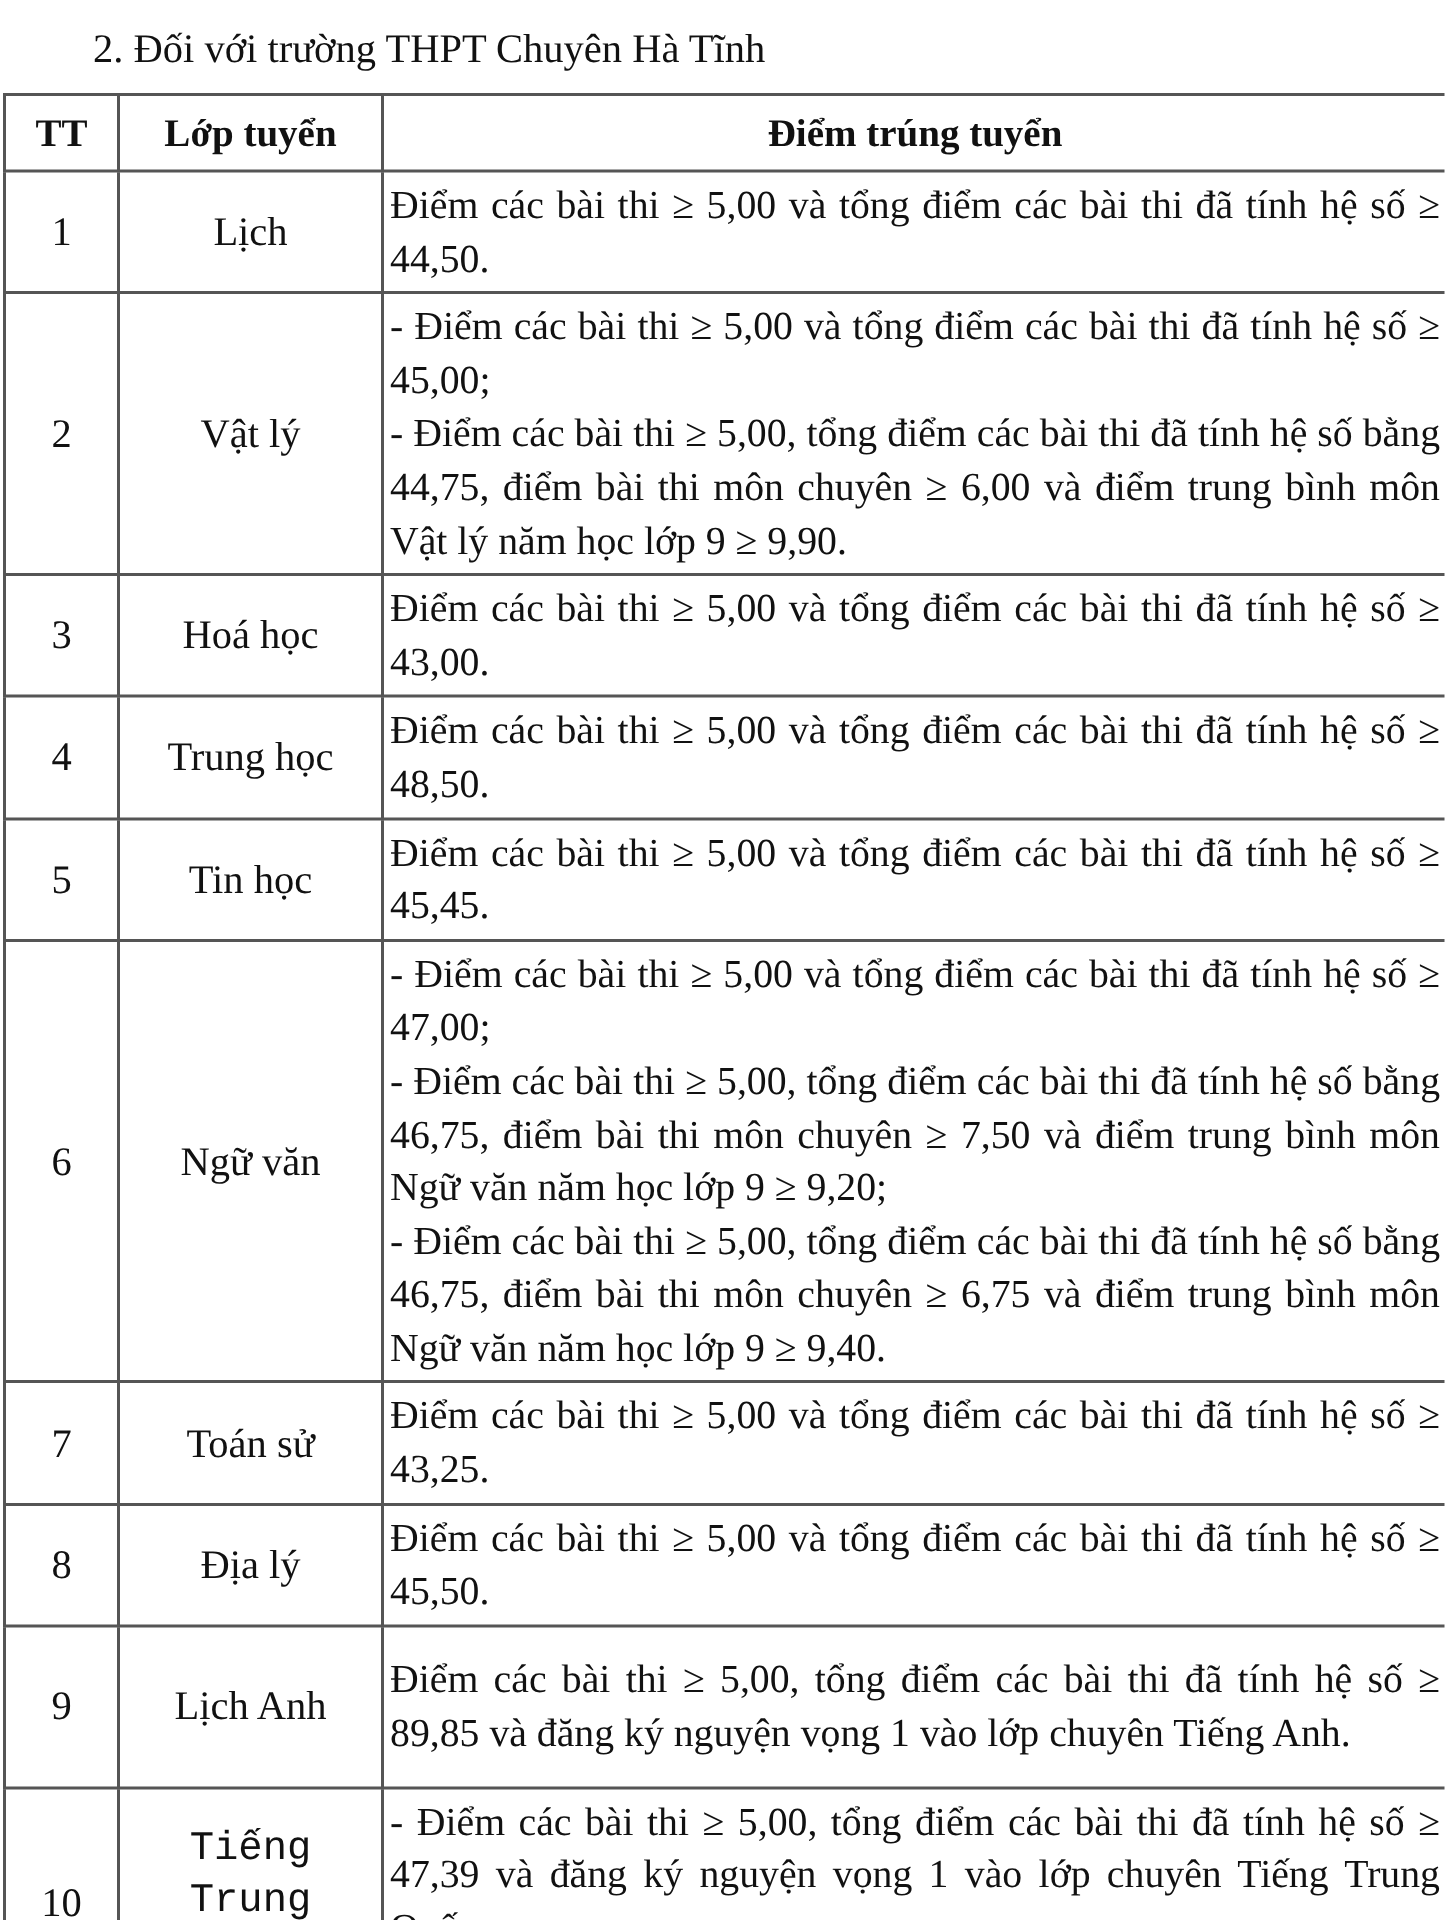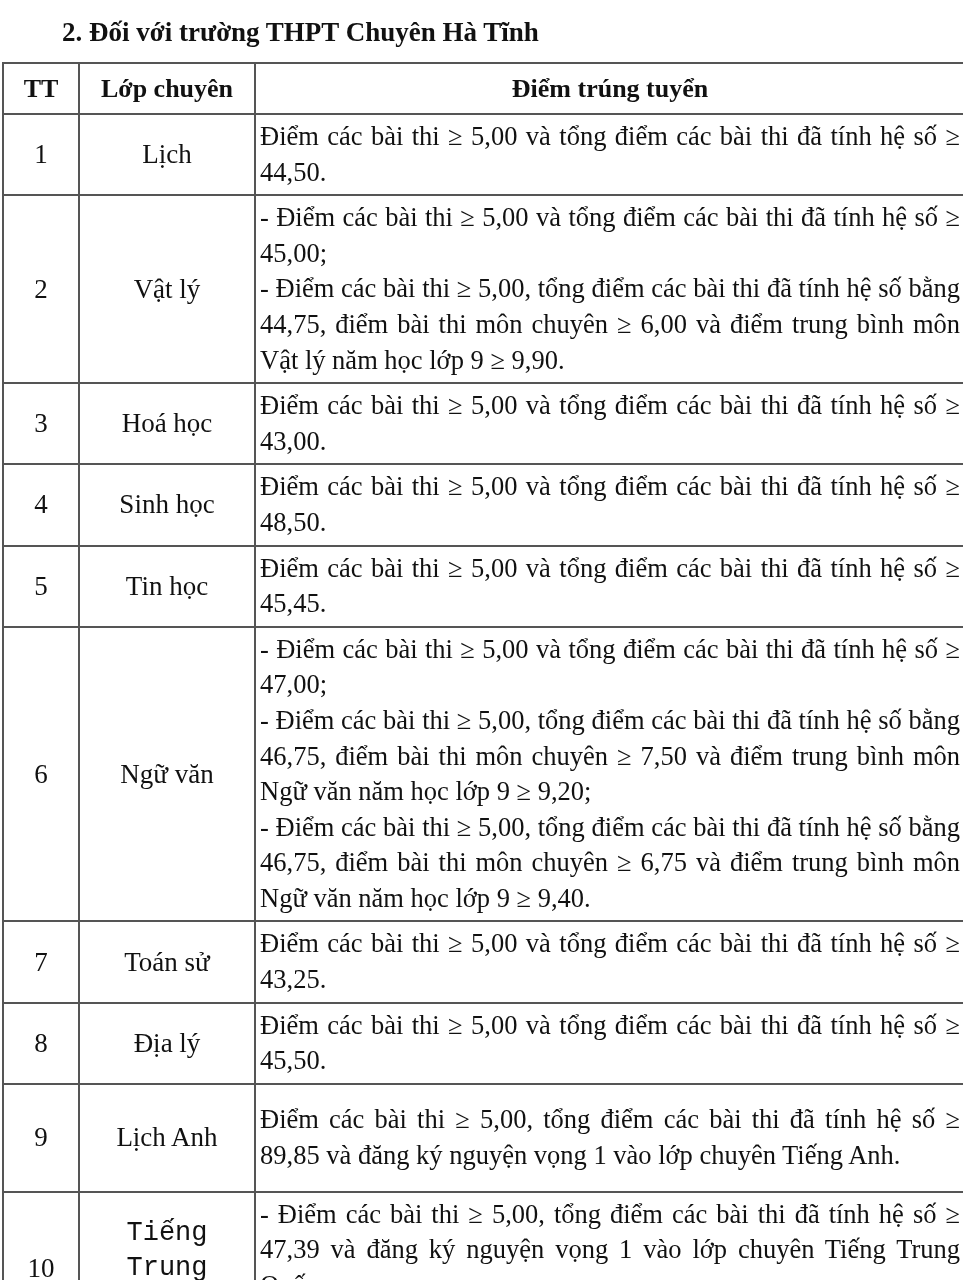--- a/index.html
+++ b/index.html
@@ -13,21 +13,21 @@
       position: relative;
       overflow: hidden;
       font-family: "Liberation Serif", "DejaVu Serif", serif;
       color: #111111;
     }
     .title {
       position: absolute;
       left: 62px;
       top: 14px;
       font-size: 27px;
-      font-weight: bold;
+      font-weight: normal;
       line-height: 36px;
       white-space: nowrap;
     }
     table.admit {
       position: absolute;
       left: 2px;
       top: 62px;
       width: 962px;
       border-collapse: collapse;
       table-layout: fixed;
@@ -72,21 +72,21 @@
 
 <table class="admit">
   <colgroup>
     <col class="c-tt">
     <col class="c-class">
     <col class="c-score">
   </colgroup>
   <thead>
     <tr>
       <th>TT</th>
-      <th>Lớp chuyên</th>
+      <th>Lớp tuyển</th>
       <th>Điểm trúng tuyển</th>
     </tr>
   </thead>
   <tbody id="table-body">
       <tr style="height: 73px;">
         <td class="tt">1</td>
         <td class="cls">Lịch</td>
         <td class="score">
           <p>Điểm các bài thi  ≥ 5,00 và tổng điểm các bài thi đã tính hệ số ≥ 44,50.</p>
         </td>
@@ -101,21 +101,21 @@
       </tr>
       <tr style="height: 72px;">
         <td class="tt">3</td>
         <td class="cls">Hoá học</td>
         <td class="score">
           <p>Điểm các bài thi ≥ 5,00 và tổng điểm các bài thi đã tính hệ số ≥ 43,00.</p>
         </td>
       </tr>
       <tr style="height: 72px;">
         <td class="tt">4</td>
-        <td class="cls">Sinh học</td>
+        <td class="cls">Trung học</td>
         <td class="score">
           <p>Điểm các bài thi ≥ 5,00 và tổng điểm các bài thi đã tính hệ số ≥ 48,50.</p>
         </td>
       </tr>
       <tr style="height: 72px;">
         <td class="tt">5</td>
         <td class="cls">Tin học</td>
         <td class="score">
           <p>Điểm các bài thi ≥ 5,00 và tổng điểm các bài thi đã tính hệ số ≥ 45,45.</p>
         </td>

